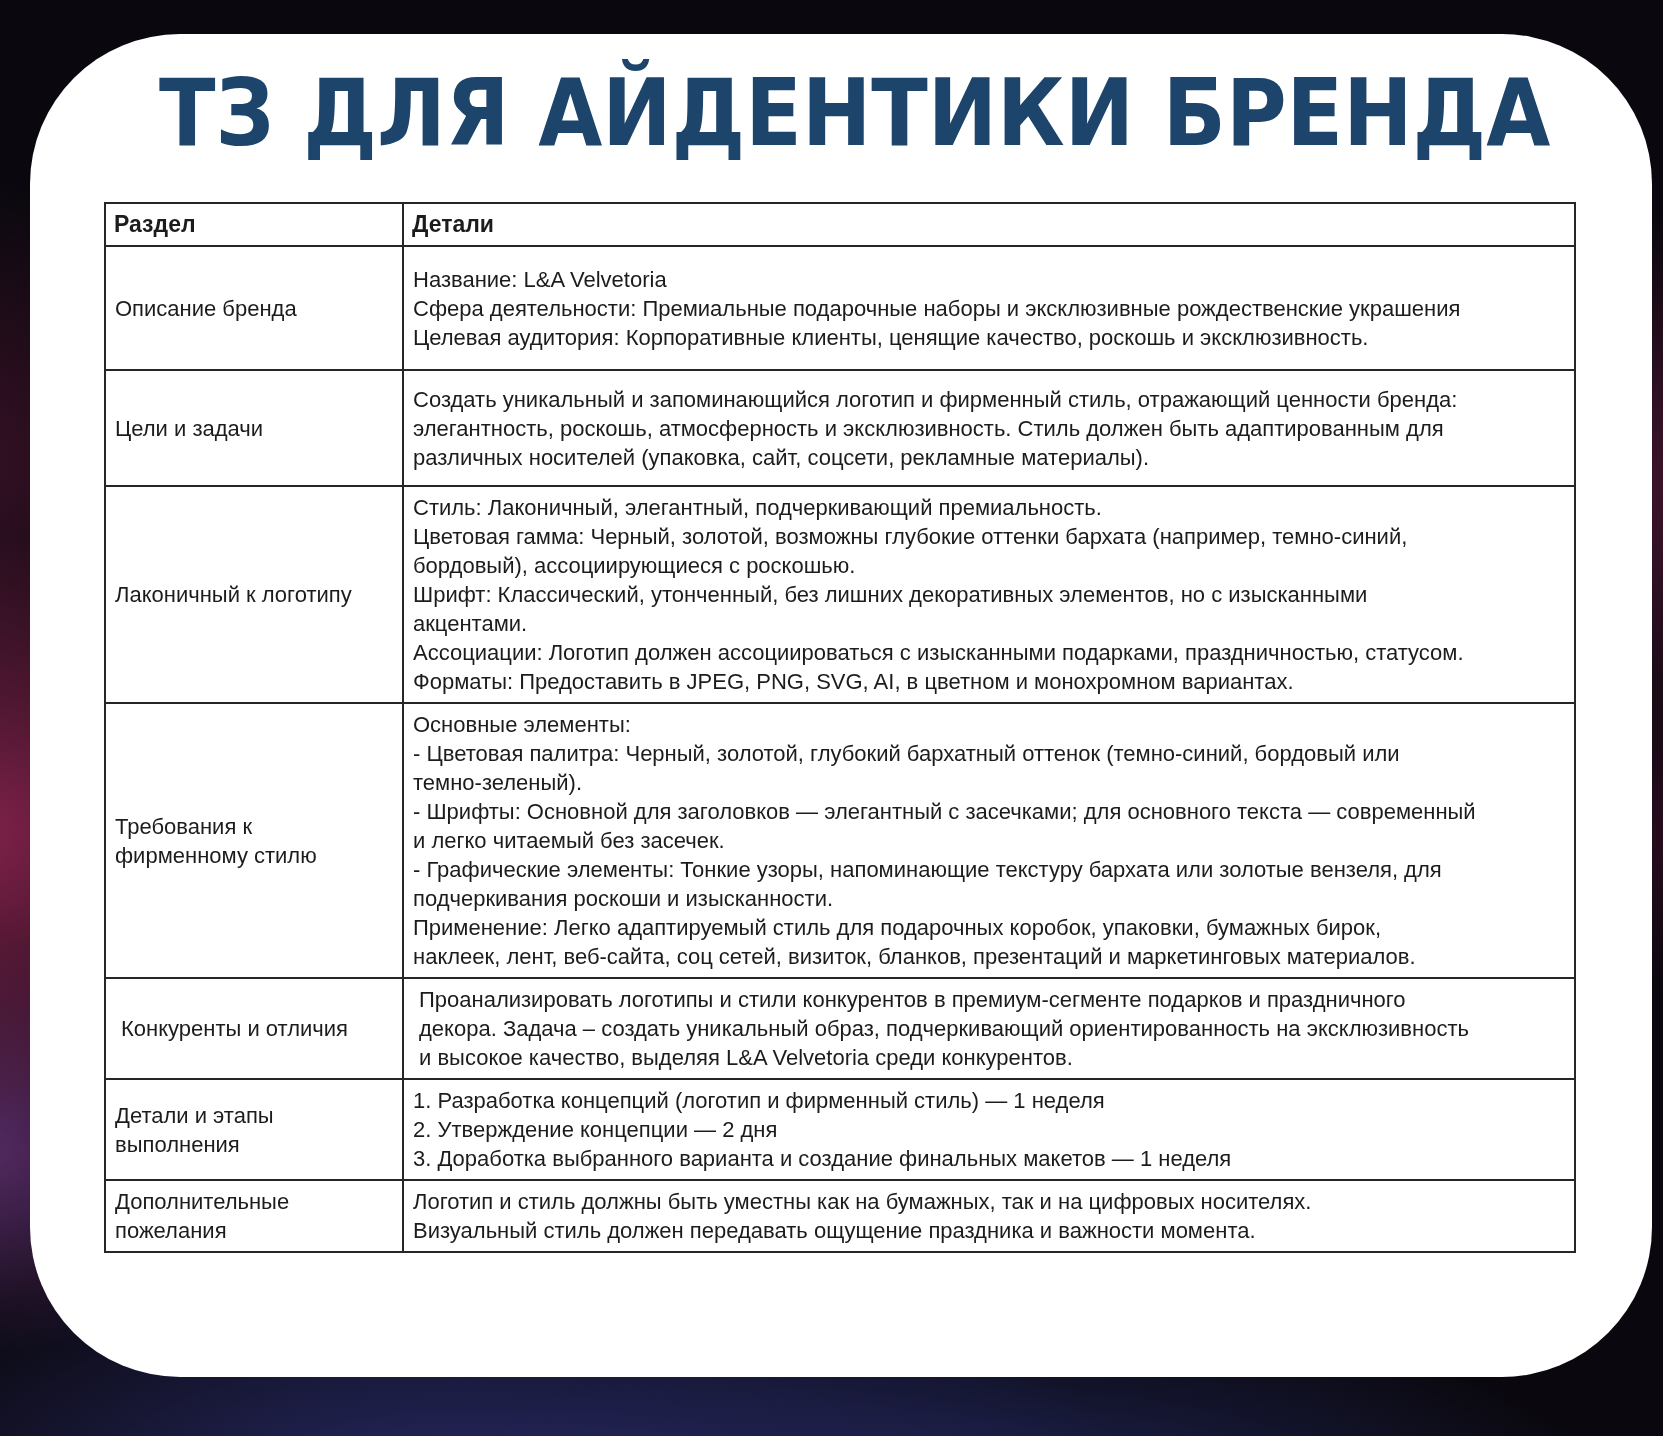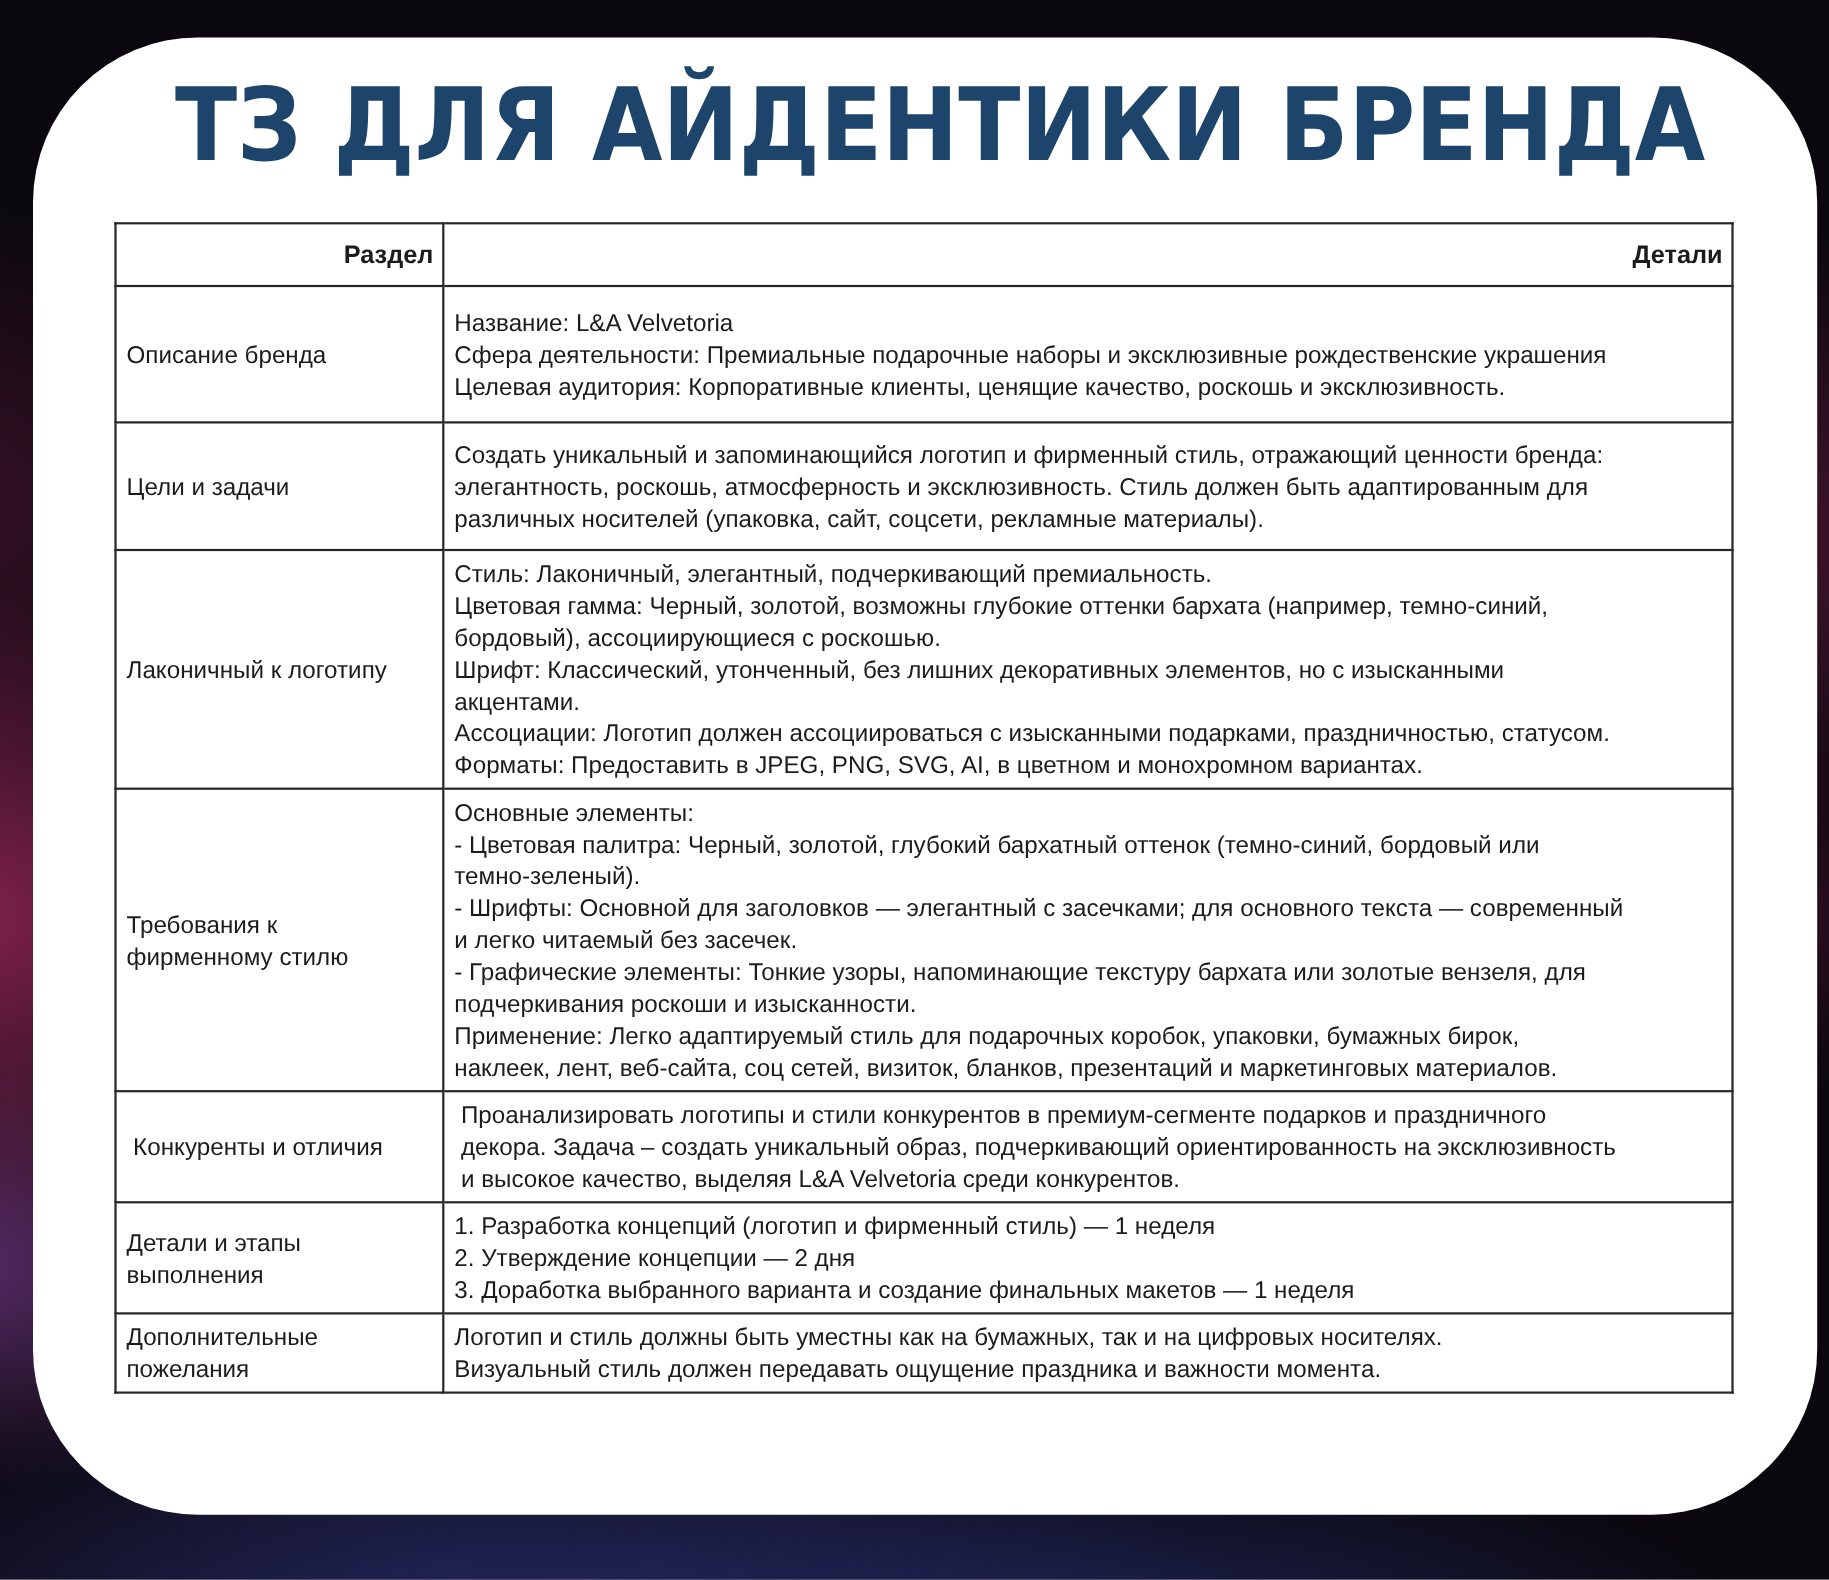--- a/index.html
+++ b/index.html
@@ -55,22 +55,22 @@
   table.spec col.c-section { width: 298px; }
   table.spec col.c-details { width: 1172px; }
   table.spec th, table.spec td {
     border: 2px solid #262626;
     box-sizing: border-box;
     color: #1c1c1c;
   }
   table.spec th {
     font-size: 23px;
     font-weight: 700;
-    text-align: right;
-    height: 57px;
+    text-align: left;
+    height: 43px;
     padding: 4px 8px;
   }
   table.spec td {
     font-size: 22px;
     line-height: 29px;
     vertical-align: middle;
     white-space: pre-line;
   }
   td.section-cell { padding: 6px 6px 6px 9px; }
   td.details-cell { padding: 6px 8px 6px 9px; }

